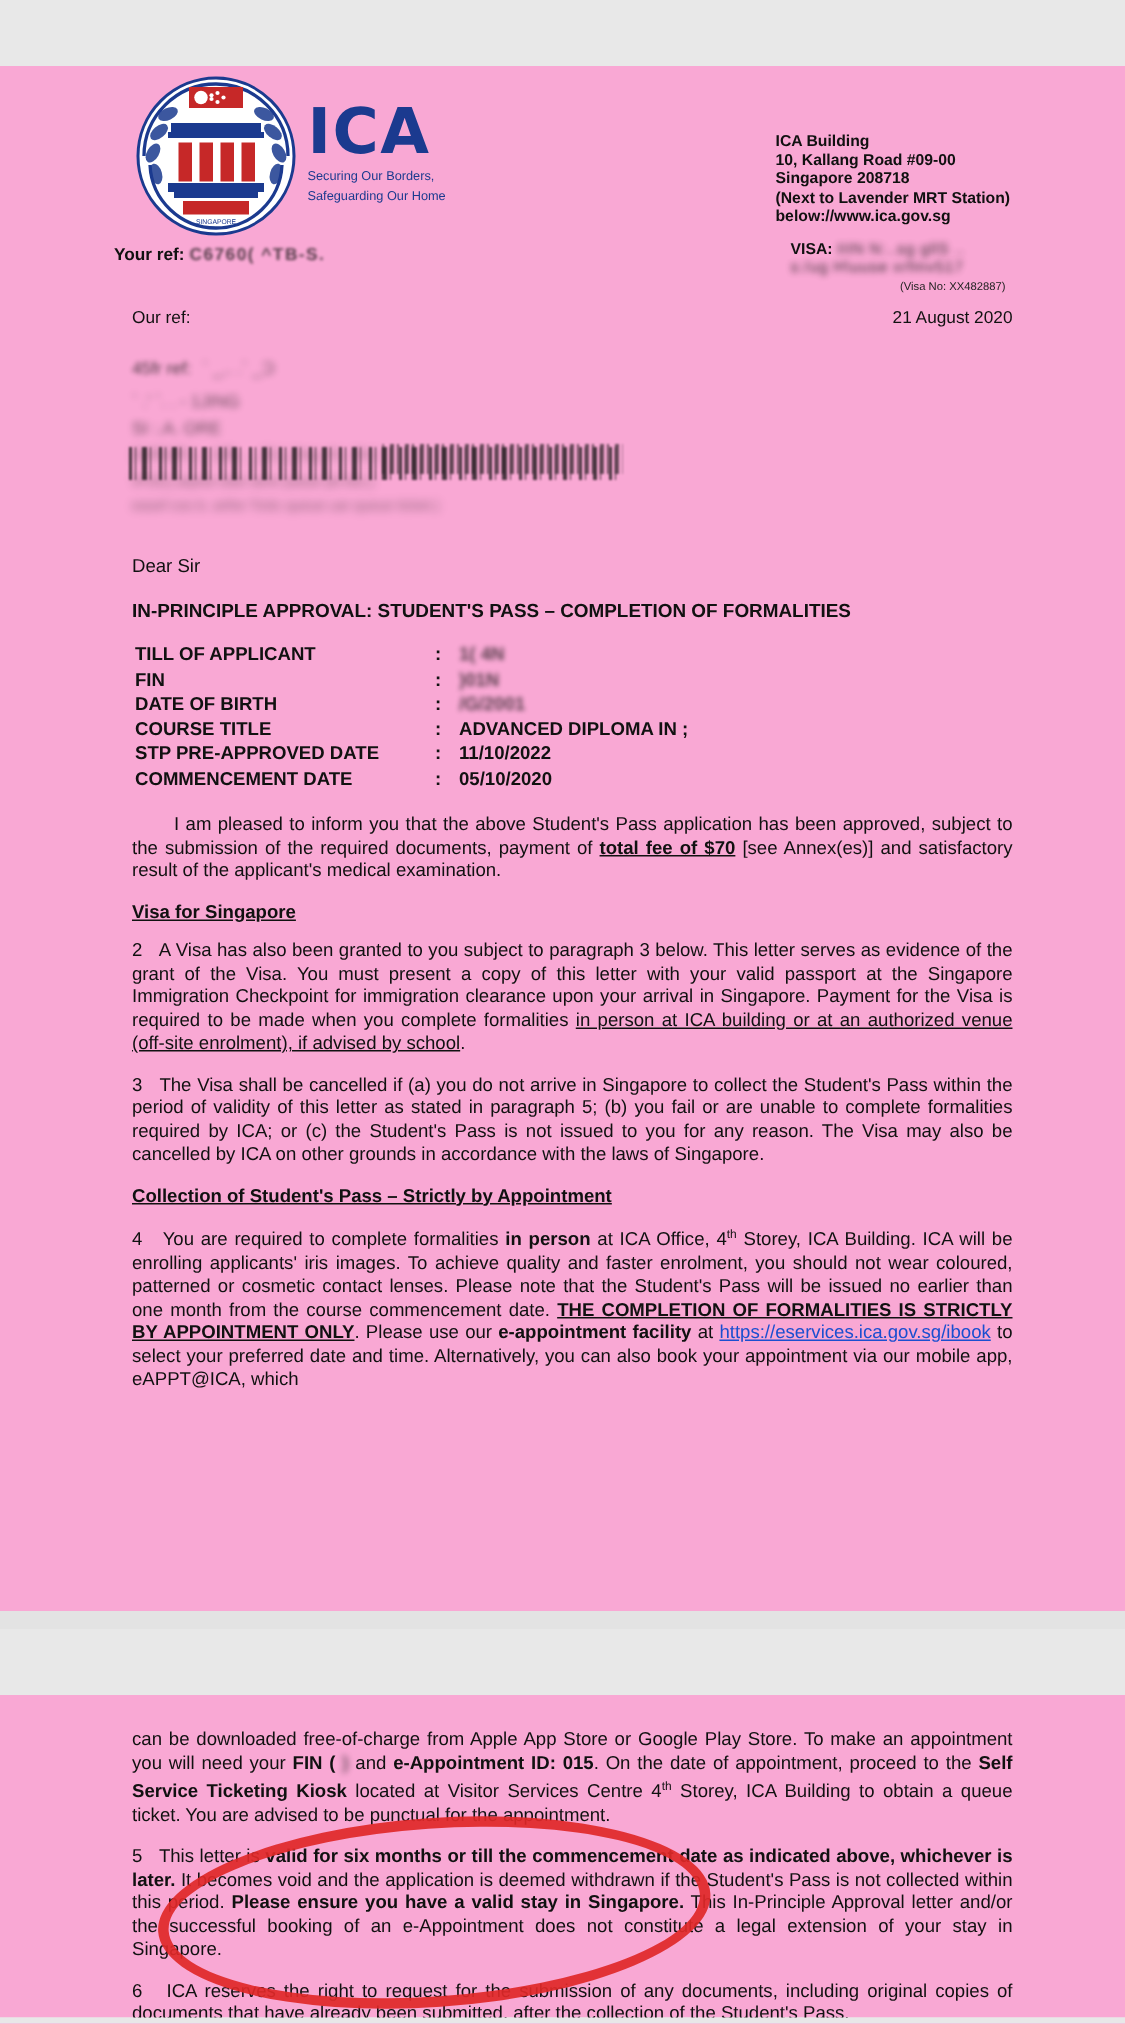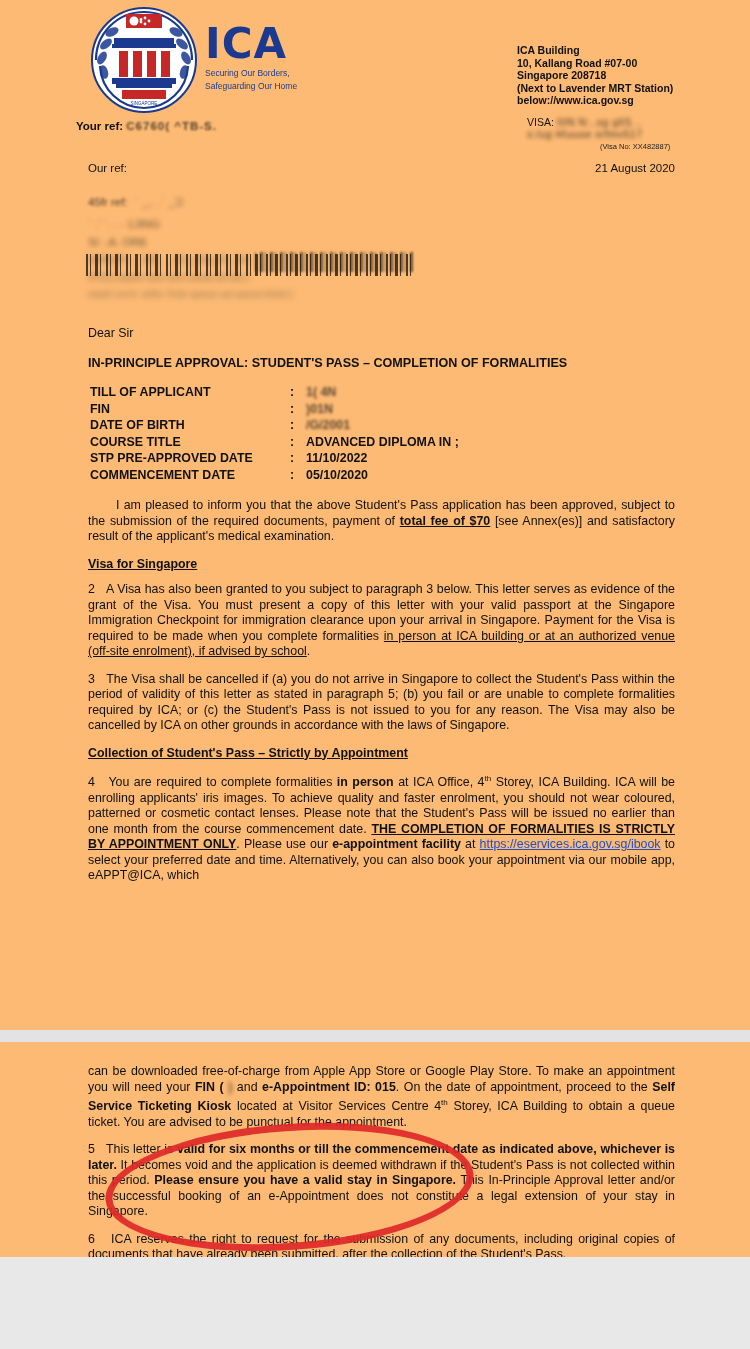--- a/index.html
+++ b/index.html
@@ -7,23 +7,24 @@
     padding: 0;
     background: #e8e8e8;
   }
   body {
     width: 750px;
     font-family: "Liberation Sans", sans-serif;
     color: #111;
   }
   .page {
     position: relative;
-    background: #fdba74;
+    background: #f9a8d4;
     width: 750px;
     box-sizing: border-box;
+    margin-top: 44px;
   }
   .page1 { height: 1030px; padding: 0; }
   .gap { height: 12px; background: #e3e3e3; }
   .page2 { height: 215px; padding: 0; }
 
   
   .letterhead {
     position: relative;
     height: 120px;
   }
@@ -81,21 +82,21 @@
     opacity: .72;
     letter-spacing: 1px;
   }
   .visa-blk {
     position: absolute;
     left: 527px;
     top: -4px;
     font-size: 10.5px;
     line-height: 12px;
   }
-  .visa-blk .lbl { font-weight: normal; }
+  .visa-blk .lbl { font-weight: bold; }
   .visa-blk .blurred {
     display: inline-block;
     filter: blur(2px);
     opacity: .8;
     letter-spacing: .5px;
   }
   .visa-no {
     position: absolute;
     left: 600px;
     top: 22px;
@@ -275,21 +276,21 @@
     </svg>
 
     <div class="ica-wordmark">
       <div class="big">ICA</div>
       <div class="tag">Securing Our Borders,</div>
       <div class="tag">Safeguarding Our Home</div>
     </div>
 
     <div class="addr">
       <div>ICA Building</div>
-      <div>10, Kallang Road #07-00</div>
+      <div>10, Kallang Road #09-00</div>
       <div>Singapore 208718</div>
       <div>(Next to Lavender MRT Station)</div>
       <div>below://www.ica.gov.sg</div>
     </div>
   </div>
 
   <div class="refline">
     <div class="your-ref">
       <span>Your ref:</span>
       <span class="redact">C6760( ^TB-S.</span>

